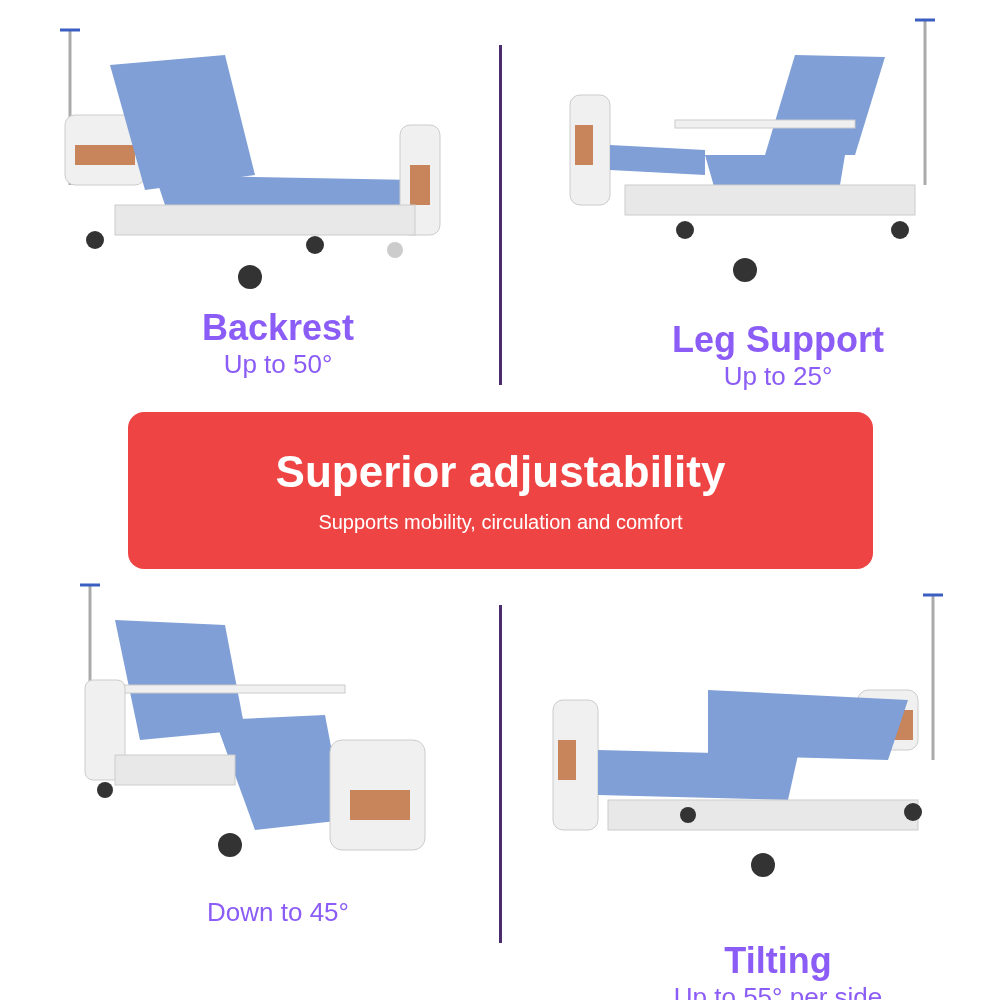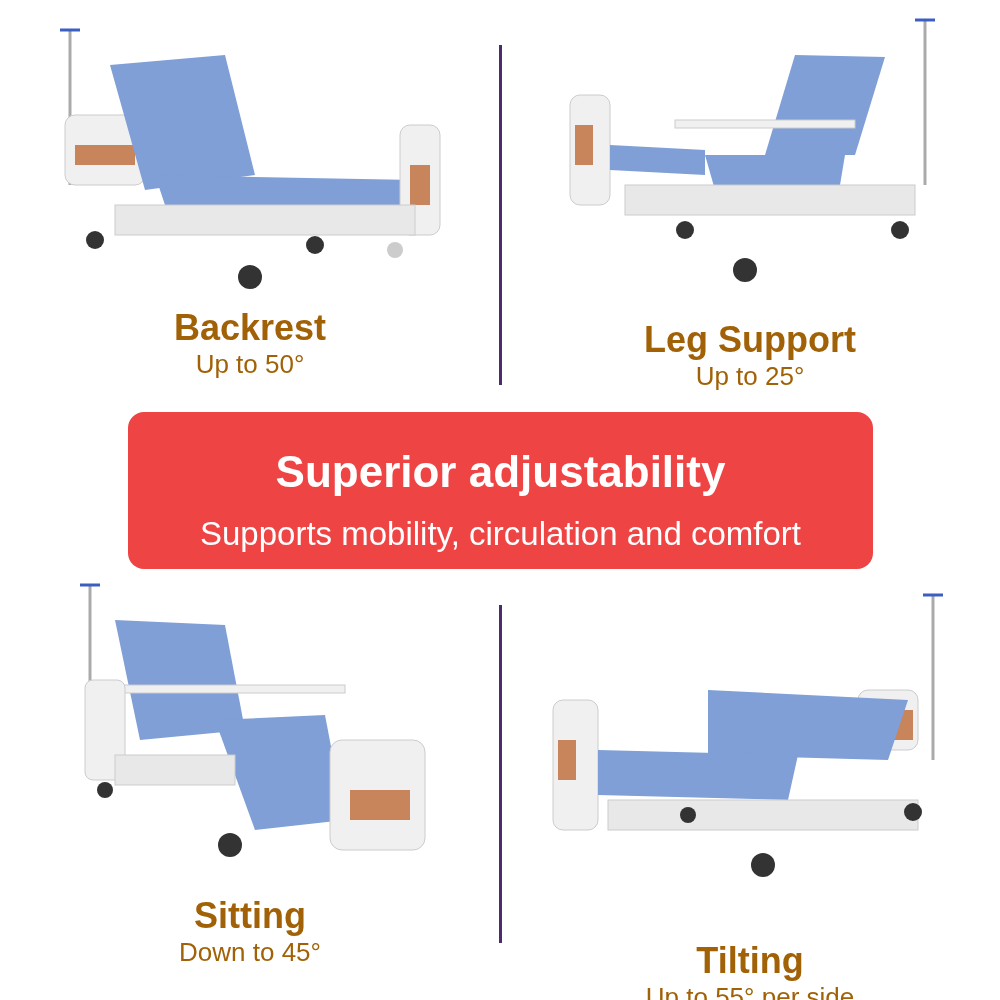--- a/index.html
+++ b/index.html
@@ -1,24 +1,24 @@
 <!DOCTYPE html>
 <html><head>
 <meta charset="utf-8">
 <style>
   html, body { margin: 0; padding: 0; background: #ffffff; }
   body { width: 1000px; height: 1000px; position: relative; overflow: hidden; font-family: "Liberation Sans", sans-serif; }
   .bed-img { position: absolute; }
-  .caption { position: absolute; width: 500px; text-align: center; color: #a16207; }
+  .caption { position: absolute; width: 500px; text-align: center; color: #8b5cf6; padding-left: 28px; }
   .caption .title { font-weight: bold; font-size: 36px; line-height: 40px; }
   .caption .sub { font-size: 26px; line-height: 32px; }
   .divider { position: absolute; width: 3px; background: #4b2d6e; left: 499px; }
   .banner { position: absolute; left: 128px; top: 412px; width: 745px; height: 157px; background: #ef4444; border-radius: 16px; color: #ffffff; text-align: center; }
   .banner .h { font-weight: bold; font-size: 44px; margin-top: 36px; line-height: 48px; }
-  .banner .s { font-size: 33px; margin-top: 20px; line-height: 36px; }
+  .banner .s { font-size: 20px; margin-top: 8px; line-height: 36px; }
 </style>
 </head>
 <body>
 
 <div class="divider" style="top:45px;height:340px;"></div>
 <div class="divider" style="top:605px;height:338px;"></div>
 
 <svg class="bed-img" style="left:55px;top:15px;" width="400" height="285" viewBox="0 0 400 285">
   <line x1="15" y1="15" x2="15" y2="170" stroke="#aaa" stroke-width="3"></line>
   <line x1="5" y1="15" x2="25" y2="15" stroke="#3a5fc0" stroke-width="3"></line>
@@ -70,21 +70,20 @@
   <rect x="40" y="105" width="240" height="8" fill="#f0f0f0" stroke="#ccc"></rect>
   <polygon points="150,140 260,135 280,240 190,250" fill="#7f9fd6"></polygon>
   <rect x="20" y="100" width="40" height="100" rx="8" fill="#f0f0f0" stroke="#ccc"></rect>
   <rect x="265" y="160" width="95" height="110" rx="12" fill="#f0f0f0" stroke="#ccc"></rect>
   <rect x="285" y="210" width="60" height="30" fill="#c8845a"></rect>
   <rect x="50" y="175" width="120" height="30" fill="#e8e8e8" stroke="#ccc"></rect>
   <circle cx="40" cy="210" r="8" fill="#333"></circle>
   <circle cx="165" cy="265" r="12" fill="#333"></circle>
 </svg>
 <div class="caption" style="left:0;top:896px;">
-  <div class="title">Sitting</div>
   <div class="sub">Down to 45°</div>
 </div>
 
 <svg class="bed-img" style="left:548px;top:590px;" width="410" height="300" viewBox="0 0 410 300">
   <line x1="385" y1="5" x2="385" y2="170" stroke="#aaa" stroke-width="3"></line>
   <line x1="375" y1="5" x2="395" y2="5" stroke="#3a5fc0" stroke-width="3"></line>
   <rect x="5" y="110" width="45" height="130" rx="10" fill="#f0f0f0" stroke="#ccc"></rect>
   <rect x="10" y="150" width="18" height="40" fill="#c8845a"></rect>
   <rect x="310" y="100" width="60" height="60" rx="10" fill="#f0f0f0" stroke="#ccc"></rect>
   <rect x="325" y="120" width="40" height="30" fill="#c8845a"></rect>

